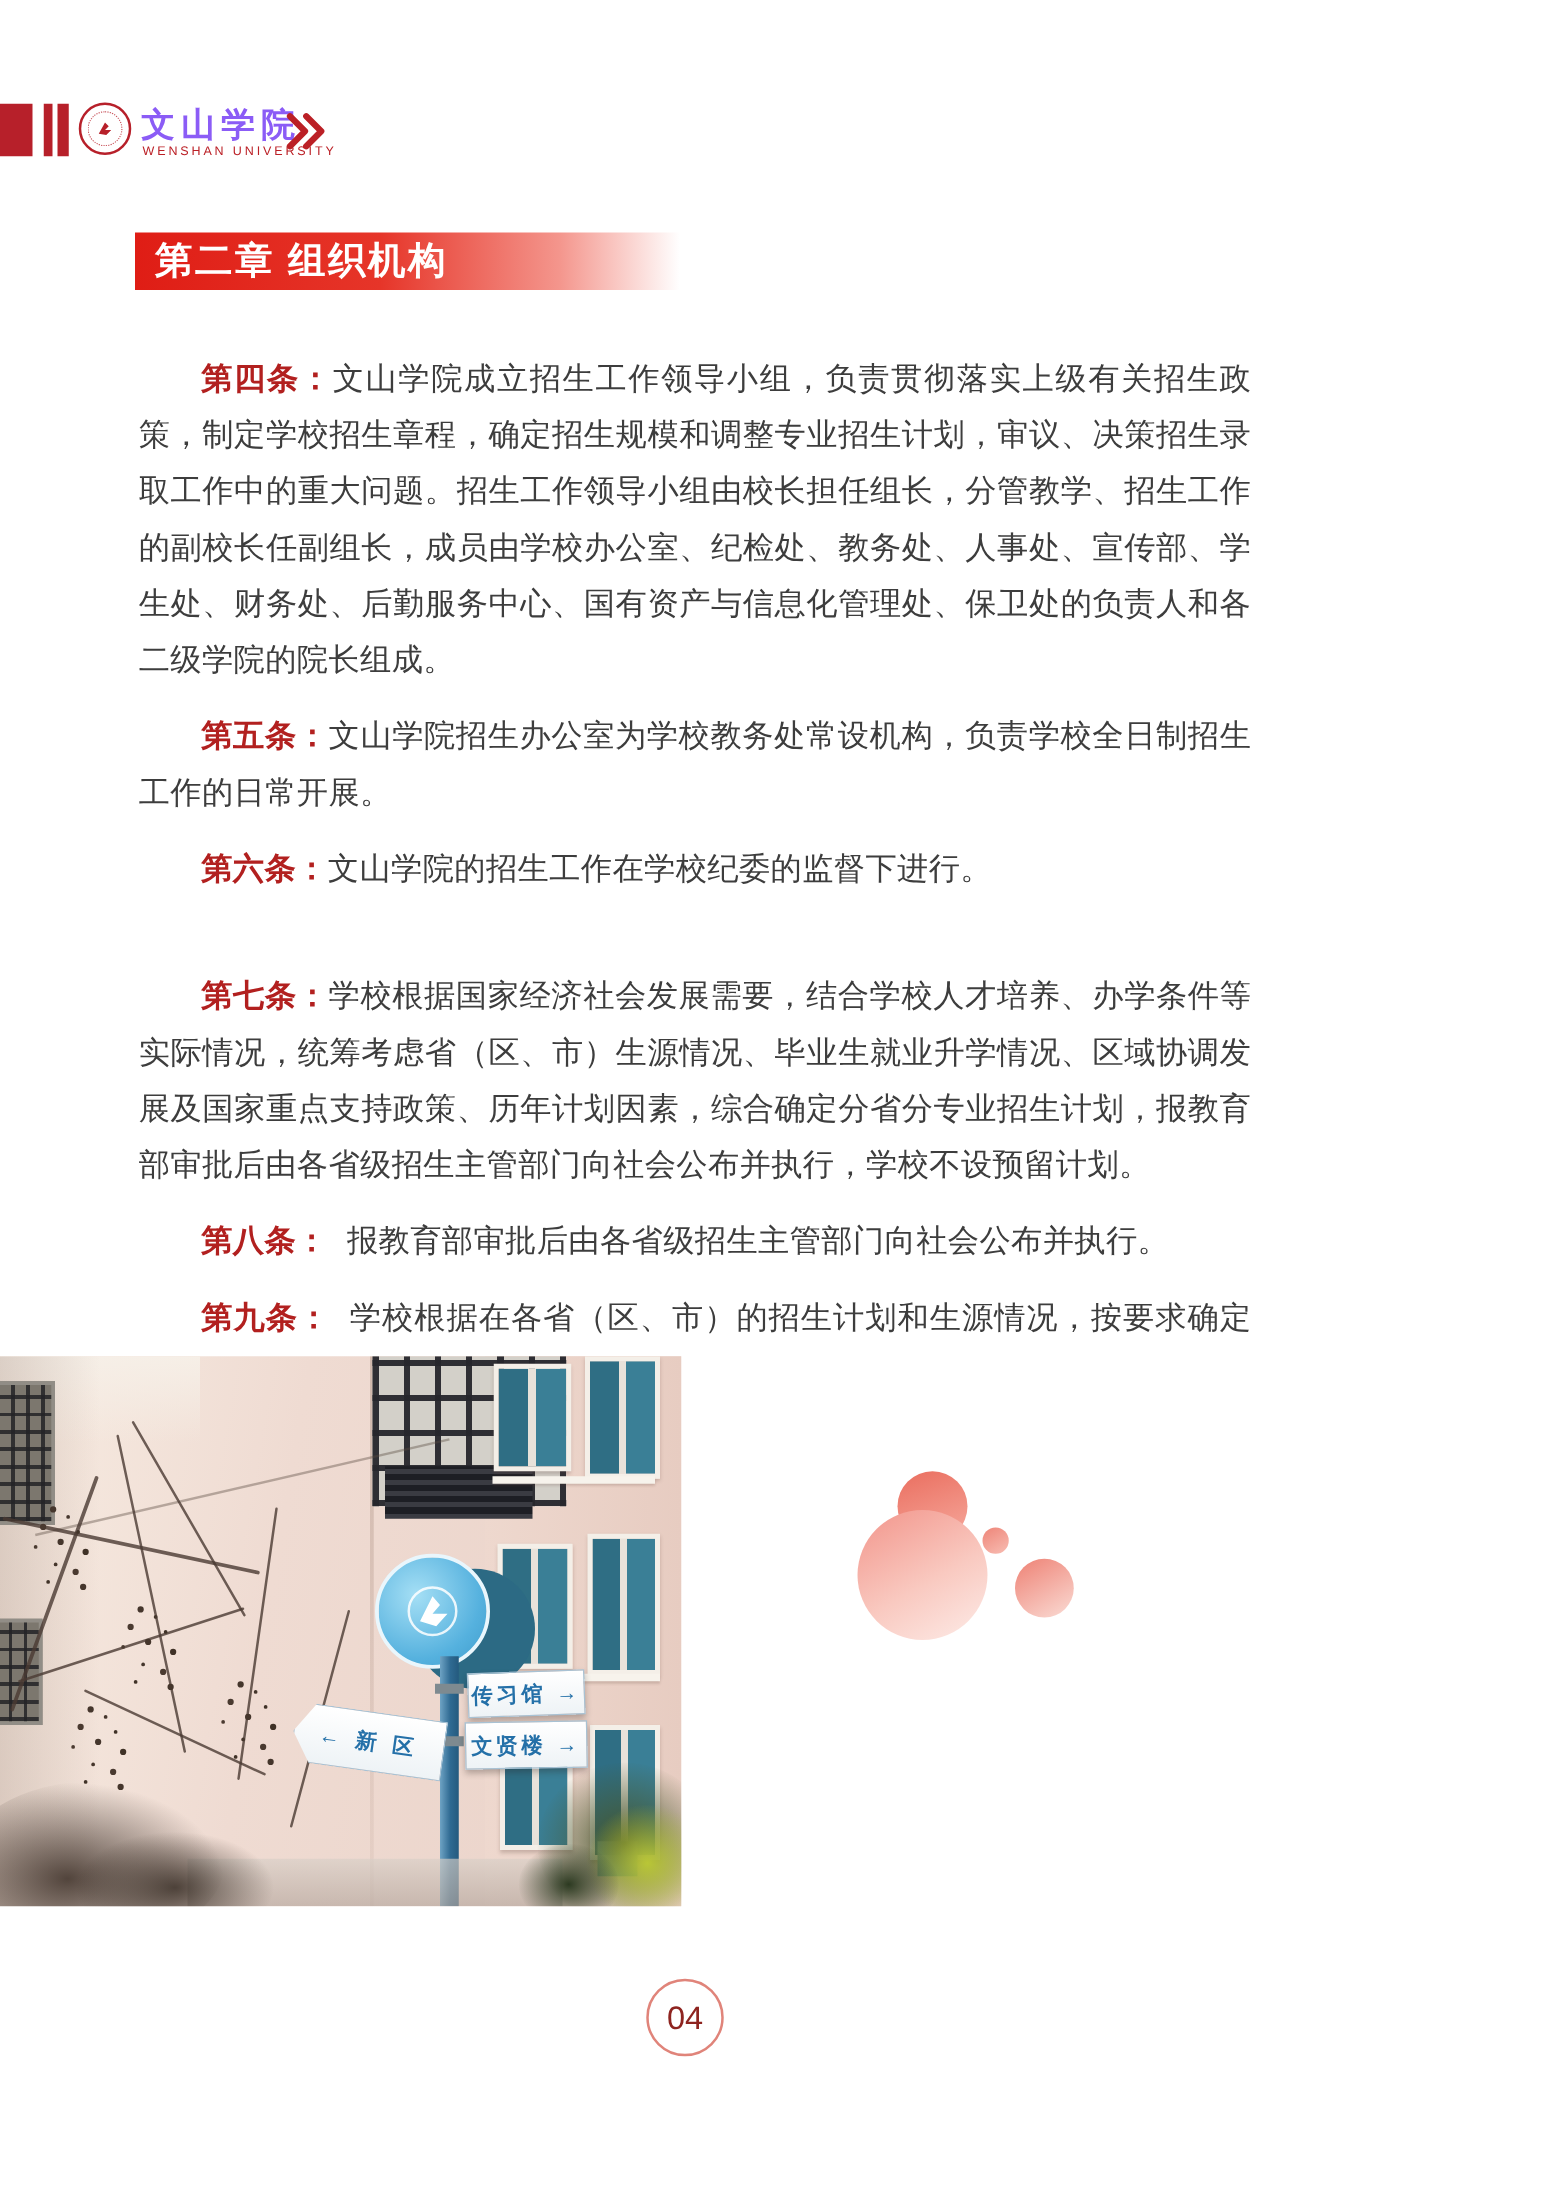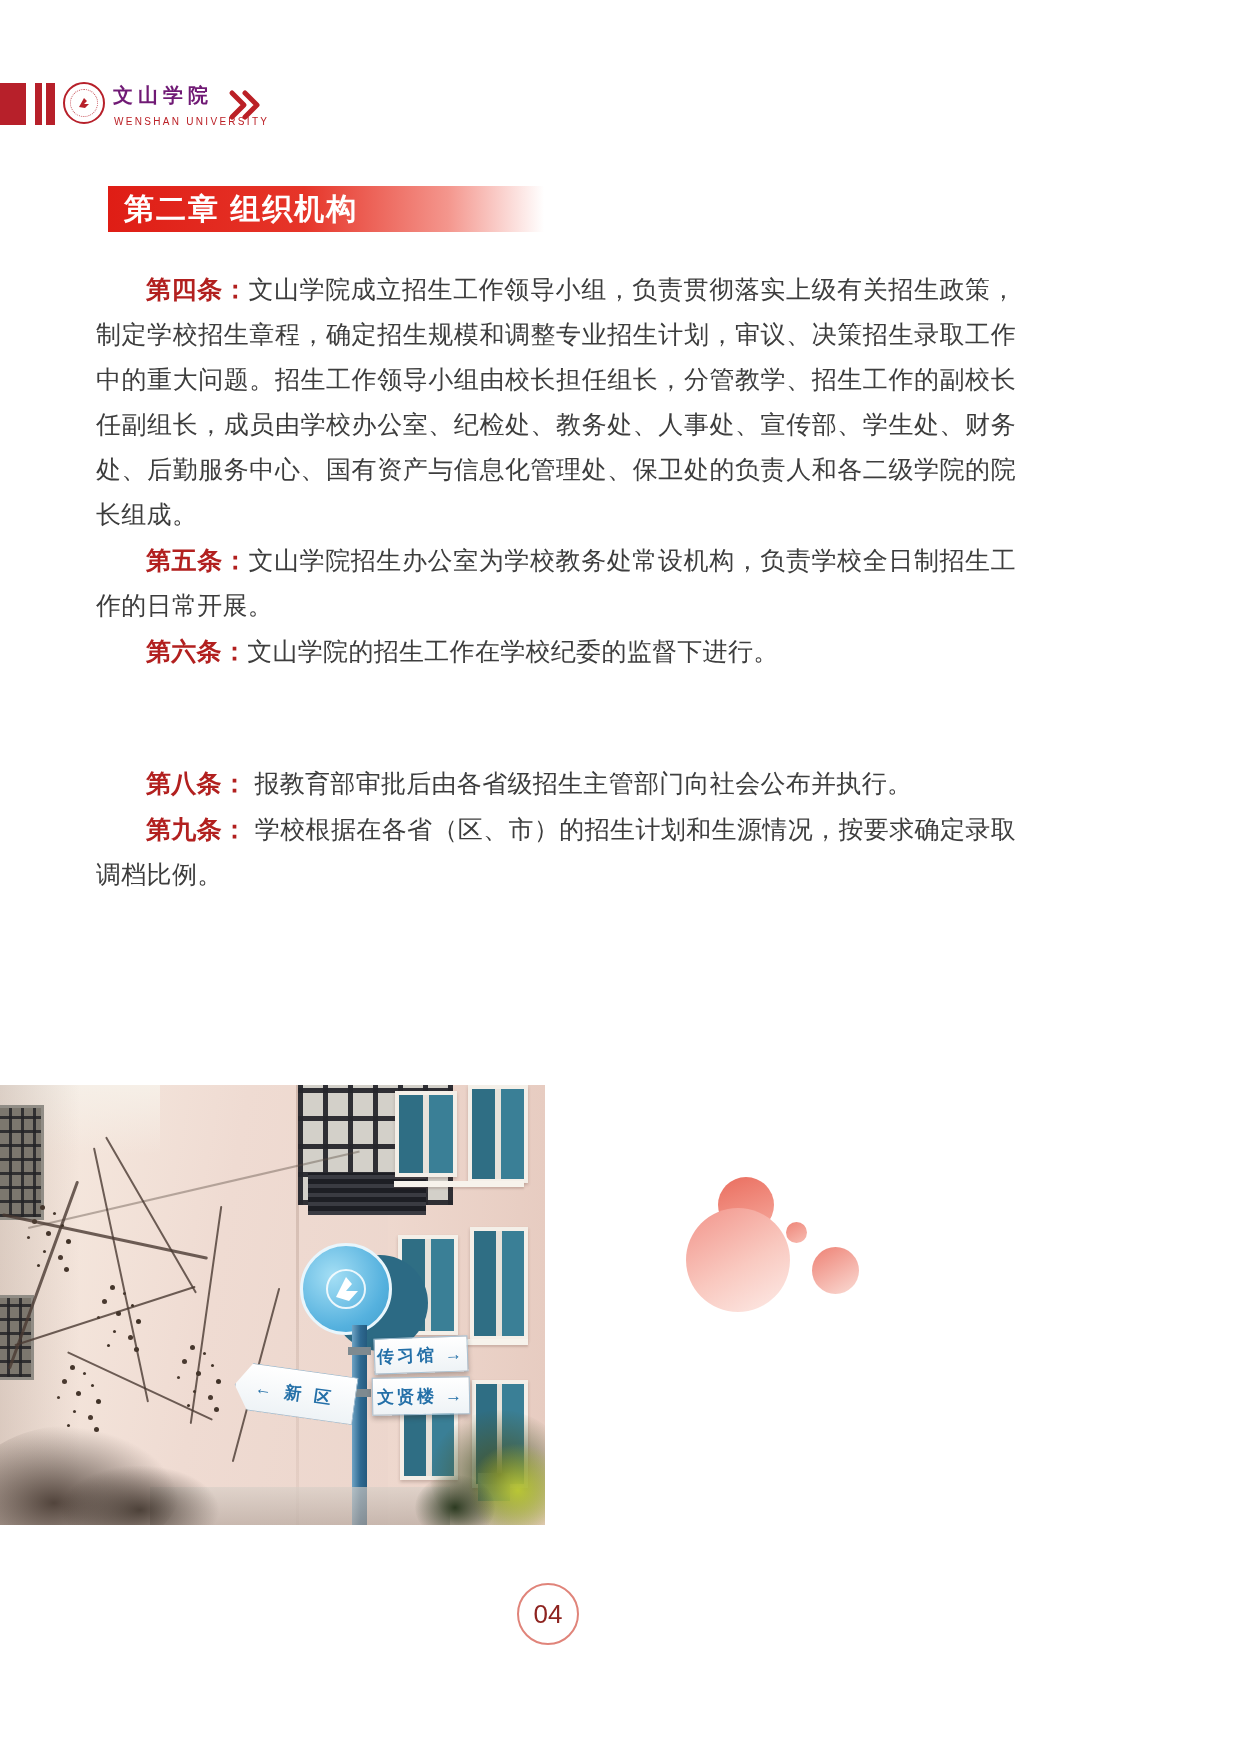--- a/index.html
+++ b/index.html
@@ -7,35 +7,35 @@
         font-family:"Liberation Sans","DejaVu Sans",sans-serif;}
 
   
   .hbar{position:absolute;background:#b7202a;}
   .hbar1{left:0;top:83px;width:26px;height:42px;}
   .hbar2{left:35px;top:83px;width:7px;height:42px;}
   .hbar3{left:46px;top:83px;width:9px;height:42px;}
   .seal{position:absolute;left:63px;top:82px;width:42px;height:42px;border-radius:50%;
         border:2px solid #b7202a;box-sizing:border-box;display:flex;align-items:center;justify-content:center;}
   .seal-inner{width:26px;height:26px;border-radius:50%;border:1px dotted #c9565e;display:flex;align-items:center;justify-content:center;}
-  .uni-cn{position:absolute;left:113px;top:82px;font-size:20px;font-weight:bold;color:#701a75;letter-spacing:5px;}
+  .uni-cn{position:absolute;left:113px;top:82px;font-size:27px;font-weight:bold;color:#8b5cf6;letter-spacing:5px;}
   .uni-en{position:absolute;left:114px;top:116px;font-size:10px;font-weight:normal;color:#bb2026;letter-spacing:2.3px;}
   .chev{position:absolute;left:228px;top:88px;}
 
   
   .band{position:absolute;left:108px;width:436px;height:46px;box-sizing:border-box;padding-left:16px;
         background:linear-gradient(90deg,#df1d15 0%,#e63529 45%,#f4968d 78%,rgba(255,255,255,0) 100%);
         color:#ffffff;font-weight:bold;font-size:30px;line-height:46px;letter-spacing:2px;}
   .band1{top:186px;}
   .band2{top:681px;}
 
   
   .bodytext{position:absolute;left:95px;width:922px;font-size:25px;line-height:45px;color:#3d3d3d;
             text-align:justify;letter-spacing:0.3px;}
-  .bodytext p{margin:1px;text-indent:2em;}
+  .bodytext p{margin:16px;text-indent:2em;font-family:Liberation Mono, monospace;}
   .lead{color:#b2201f;font-weight:bold;}
   .sec1{top:266px;}
   .sec2{top:760px;}
 
   
   .photo{position:absolute;left:0;top:1085px;width:545px;height:440px;overflow:hidden;
          background:linear-gradient(100deg,#f7ece2 0%,#efdbd2 40%,#ead2c8 100%);}
   .ph-sky{position:absolute;left:0;top:0;width:160px;height:70px;background:linear-gradient(180deg,#f6efe7,rgba(246,239,231,0));}
   .ph-shadow-left{position:absolute;left:0;top:0;width:80px;height:100%;background:linear-gradient(90deg,rgba(125,95,82,.22),rgba(125,95,82,0));}
   .ph-edge{position:absolute;left:296px;top:0;width:3px;height:100%;background:linear-gradient(rgba(150,120,105,.35),rgba(150,120,105,.08));}
@@ -126,20 +126,21 @@
   <div class="band band1">
     <span>第二章 组织机构</span>
   </div>
   <div class="bodytext sec1">
     <p><span class="lead">第四条：</span><span>文山学院成立招生工作领导小组，负责贯彻落实上级有关招生政策，制定学校招生章程，确定招生规模和调整专业招生计划，审议、决策招生录取工作中的重大问题。招生工作领导小组由校长担任组长，分管教学、招生工作的副校长任副组长，成员由学校办公室、纪检处、教务处、人事处、宣传部、学生处、财务处、后勤服务中心、国有资产与信息化管理处、保卫处的负责人和各二级学院的院长组成。</span></p>
     <p><span class="lead">第五条：</span><span>文山学院招生办公室为学校教务处常设机构，负责学校全日制招生工作的日常开展。</span></p>
     <p><span class="lead">第六条：</span><span>文山学院的招生工作在学校纪委的监督下进行。</span></p>
   </div>
 
   <div class="bodytext sec2">
+    <p><span class="lead">第七条：</span><span>学校根据国家经济社会发展需要，结合学校人才培养、办学条件等实际情况，统筹考虑省（区、市）生源情况、毕业生就业升学情况、区域协调发展及国家重点支持政策、历年计划因素，综合确定分省分专业招生计划，报教育部审批后由各省级招生主管部门向社会公布并执行，学校不设预留计划。</span></p>
     <p><span class="lead">第八条：</span><span> 报教育部审批后由各省级招生主管部门向社会公布并执行。</span></p>
     <p><span class="lead">第九条：</span><span> 学校根据在各省（区、市）的招生计划和生源情况，按要求确定录取调档比例。</span></p>
   </div>
 
   <div class="photo">
     <div class="ph-sky"></div>
     <div class="ph-rbuild"></div>
     <div class="ph-shadow-left"></div>
     <div class="ph-edge"></div>
 

